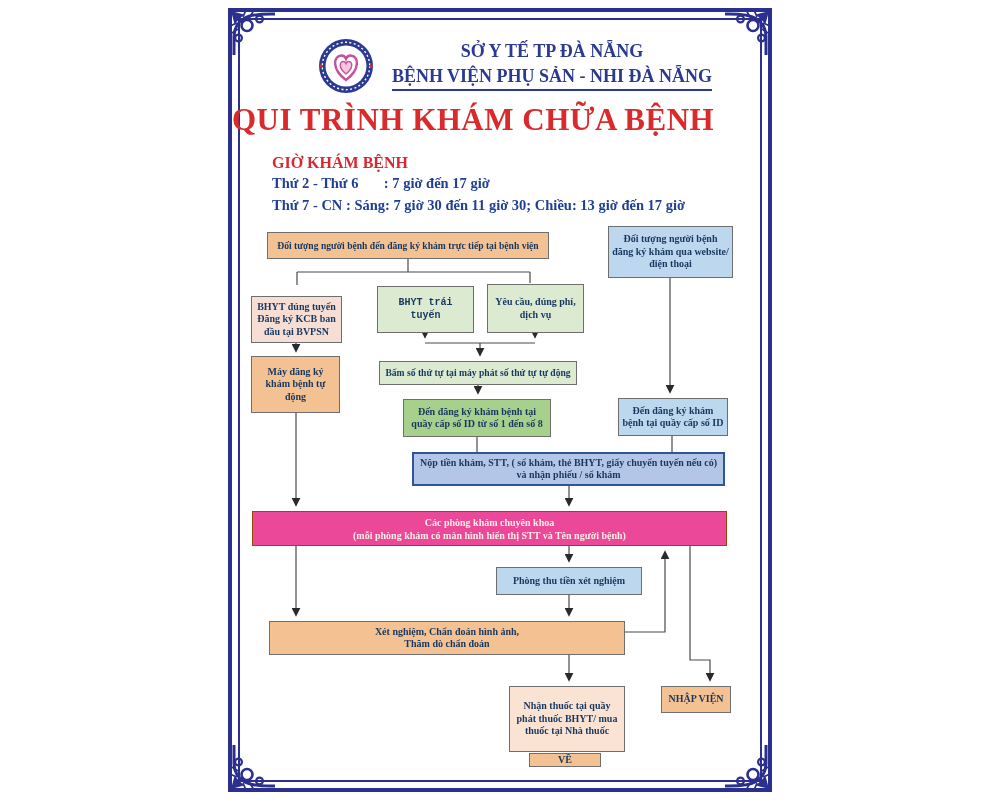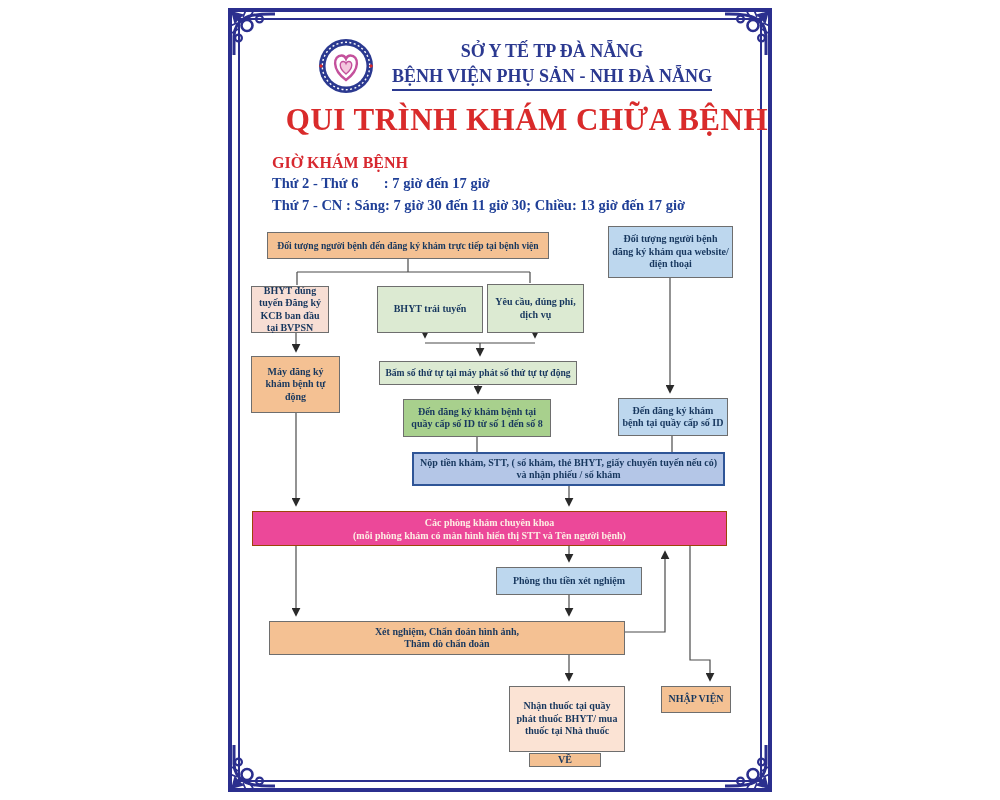--- a/index.html
+++ b/index.html
@@ -14,21 +14,21 @@
   .corner.tl{left:-2px;top:-2px;}
   .corner.tr{right:-2px;top:-2px;transform:scaleX(-1);}
   .corner.bl{left:-2px;bottom:-2px;transform:scaleY(-1);}
   .corner.br{right:-2px;bottom:-2px;transform:scale(-1,-1);}
 
   
   .logo{position:absolute;left:86px;top:26px;width:56px;height:56px;}
   .org{position:absolute;left:130px;top:28px;width:380px;text-align:center;color:#2b3990;
        font-weight:bold;font-size:18px;line-height:1.25;}
   .org .hospital{display:inline-block;border-bottom:2px solid #2b3990;padding-bottom:2px;margin-top:2px;}
-  .big-title{position:absolute;left:0;top:90px;width:100%;text-align:right;color:#d92b2b;
+  .big-title{position:absolute;left:0;top:90px;width:100%;text-align:left;color:#d92b2b;
        font-weight:bold;font-size:31px;letter-spacing:0.5px;}
 
   
   .hours{position:absolute;left:40px;top:142px;color:#1f3f97;font-weight:bold;}
   .hours-heading{color:#d7282f;font-size:16px;}
   .hours-line{font-size:14.5px;line-height:1.55;white-space:pre;}
 
   
   .node{position:absolute;box-sizing:border-box;border:1px solid #6e6e6e;color:#17375e;
         font-weight:bold;font-size:10px;line-height:1.25;display:flex;align-items:center;
@@ -38,22 +38,22 @@
   .pink{background:#f7ded4;}
   .lgreen{background:#dcead2;}
   .green{background:#a8d08d;}
   .lblue{background:#bdd7ee;}
   .peri{background:#b4c6e7;border:2px solid #2f5597;}
   .banner{background:#ec4899;color:#fdeee4;border:1px solid #9c4509;}
   .fs9{font-size:9.6px;white-space:nowrap;}
 
   .n-direct    {left:35px; top:220px;width:282px;height:27px;}
   .n-online    {left:376px;top:214px;width:125px;height:52px;text-align:center;}
-  .n-bhyt-dung {left:19px; top:274px;width:78px; height:47px;}
-  .n-bhyt-trai {left:145px;top:274px;width:106px; height:47px;}
+  .n-bhyt-dung {left:19px; top:284px;width:91px; height:47px;}
+  .n-bhyt-trai {left:145px;top:274px;width:97px; height:47px;font-family:Liberation Mono, monospace;}
   .n-yeu-cau   {left:255px;top:272px;width:97px; height:49px;}
   .n-may       {left:19px; top:344px;width:89px; height:57px;}
   .n-bam-so    {left:147px;top:349px;width:198px;height:24px;}
   .n-quay-1-8  {left:171px;top:387px;width:148px;height:38px;}
   .n-quay-id   {left:386px;top:386px;width:110px;height:38px;}
   .n-nop-tien  {left:180px;top:440px;width:313px;height:34px;}
   .n-banner    {left:20px; top:499px;width:475px;height:35px;flex-direction:column;line-height:1.3;}
   .n-phong-thu {left:264px;top:555px;width:146px;height:28px;}
   .n-xet-nghiem{left:37px; top:609px;width:356px;height:34px;}
   .n-nhan-thuoc{left:277px;top:674px;width:116px;height:66px;}

